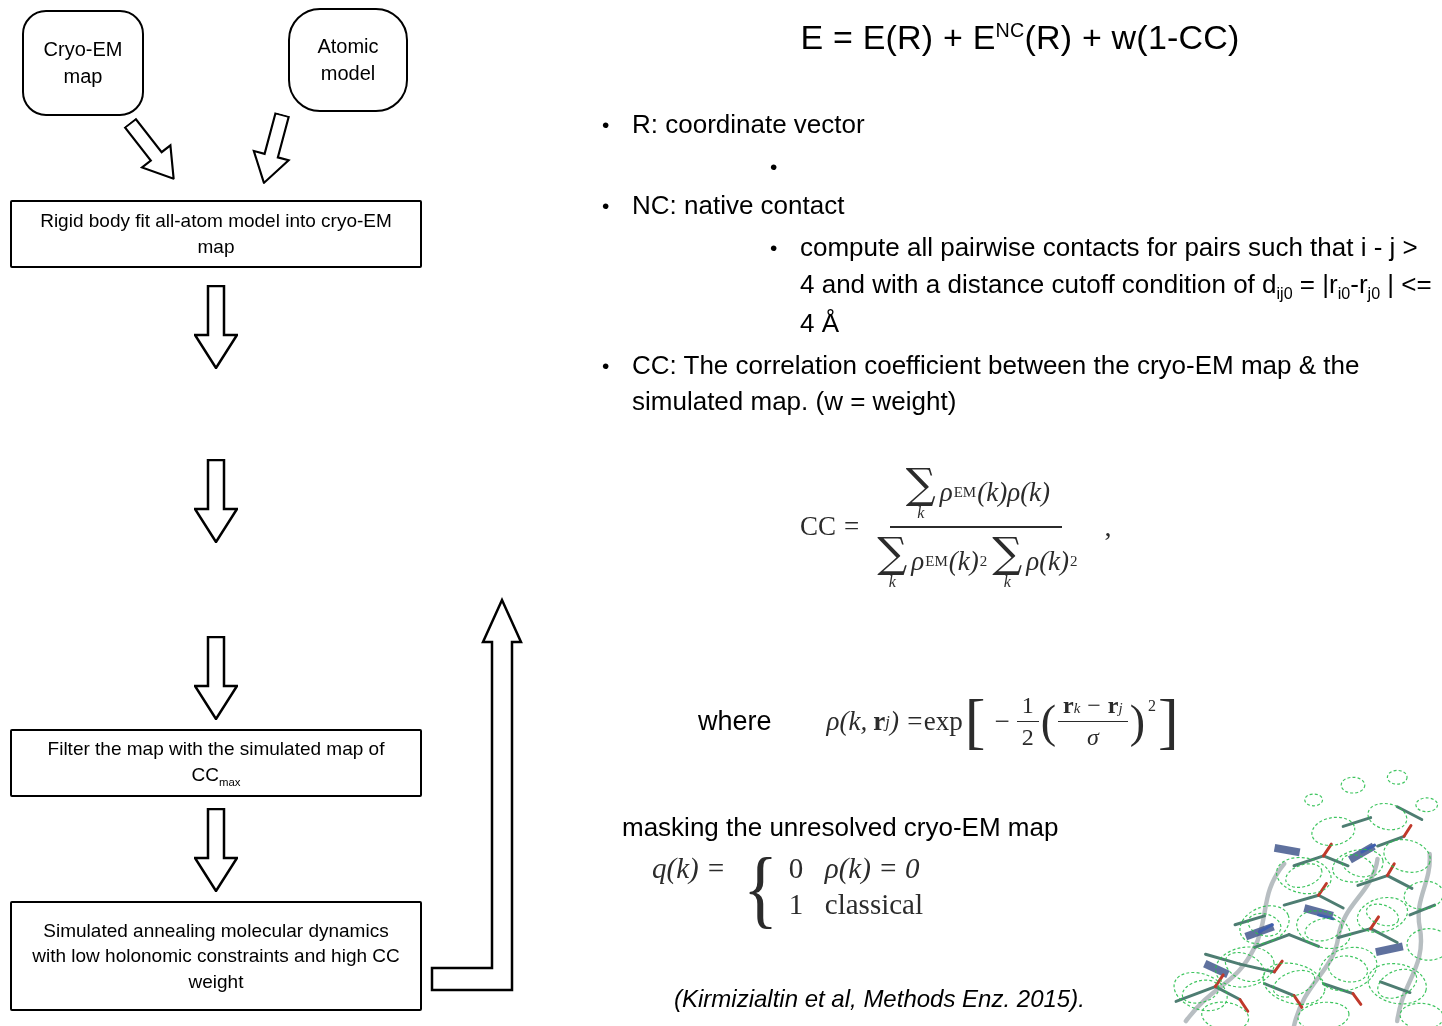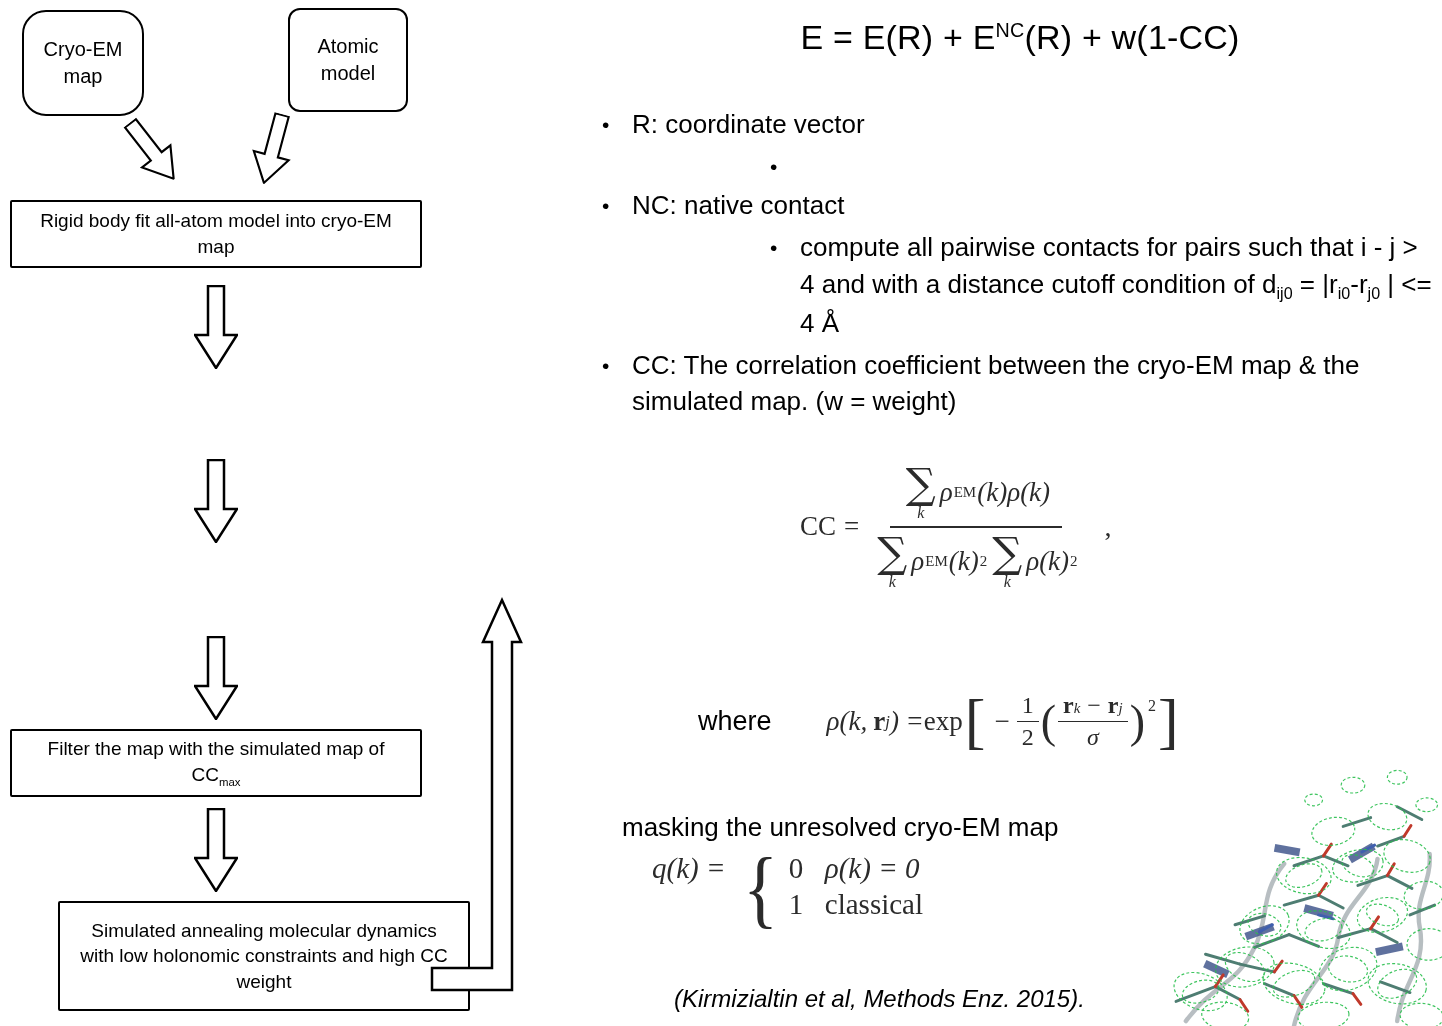--- a/index.html
+++ b/index.html
@@ -72,21 +72,21 @@
   .molecule{position:absolute;right:0;bottom:0;width:296px;height:290px;}
 </style>
 </head>
 <body>
 
 <div class="page">
 
   <div class="fc-box" style="left:22px;top:10px;width:122px;height:106px;border-radius:24px;font-size:20px;">
     <span>Cryo-EM map</span>
   </div>
-  <div class="fc-box" style="left:288px;top:8px;width:120px;height:104px;border-radius:12px;font-size:20px;">
+  <div class="fc-box" style="left:288px;top:8px;width:120px;height:104px;border-radius:32px;font-size:20px;">
     <span>Atomic model</span>
   </div>
 
   <svg class="arr" style="left:131px;top:115px;width:42px;height:72px;transform:rotate(-38deg);" viewBox="0 0 44 84">
     <polygon points="14,1 30,1 30,50 43,50 22,83 1,50 14,50"></polygon>
   </svg>
   <svg class="arr" style="left:252px;top:113px;width:42px;height:72px;transform:rotate(15deg);" viewBox="0 0 44 84">
     <polygon points="14,1 30,1 30,50 43,50 22,83 1,50 14,50"></polygon>
   </svg>
 
@@ -109,21 +109,21 @@
   </svg>
 
   <div class="fc-box" style="left:10px;top:729px;width:412px;height:68px;">
     <span><span>Filter the map with the simulated map of CC</span><sub>max</sub></span>
   </div>
 
   <svg class="arr" style="left:194px;top:808px;width:44px;height:84px;" viewBox="0 0 44 84">
     <polygon points="14,1 30,1 30,50 43,50 22,83 1,50 14,50"></polygon>
   </svg>
 
-  <div class="fc-box" style="left:10px;top:901px;width:412px;height:110px;margin-left:48px;">
+  <div class="fc-box" style="left:10px;top:901px;width:412px;height:110px;">
     <span>Simulated annealing molecular dynamics with low holonomic constraints and high CC weight</span>
   </div>
 
   <svg class="loop" style="left:430px;top:596px;width:95px;height:400px;" viewBox="0 0 95 400" preserveAspectRatio="none">
     <polygon points="72,4 91,46 82,46 82,394 2,394 2,372 62,372 62,46 53,46"></polygon>
   </svg>
 
   <div class="title-eq">
     <span>E = E(R) + E</span><sup>NC</sup><span>(R) + w(1-CC)</span>
   </div>

